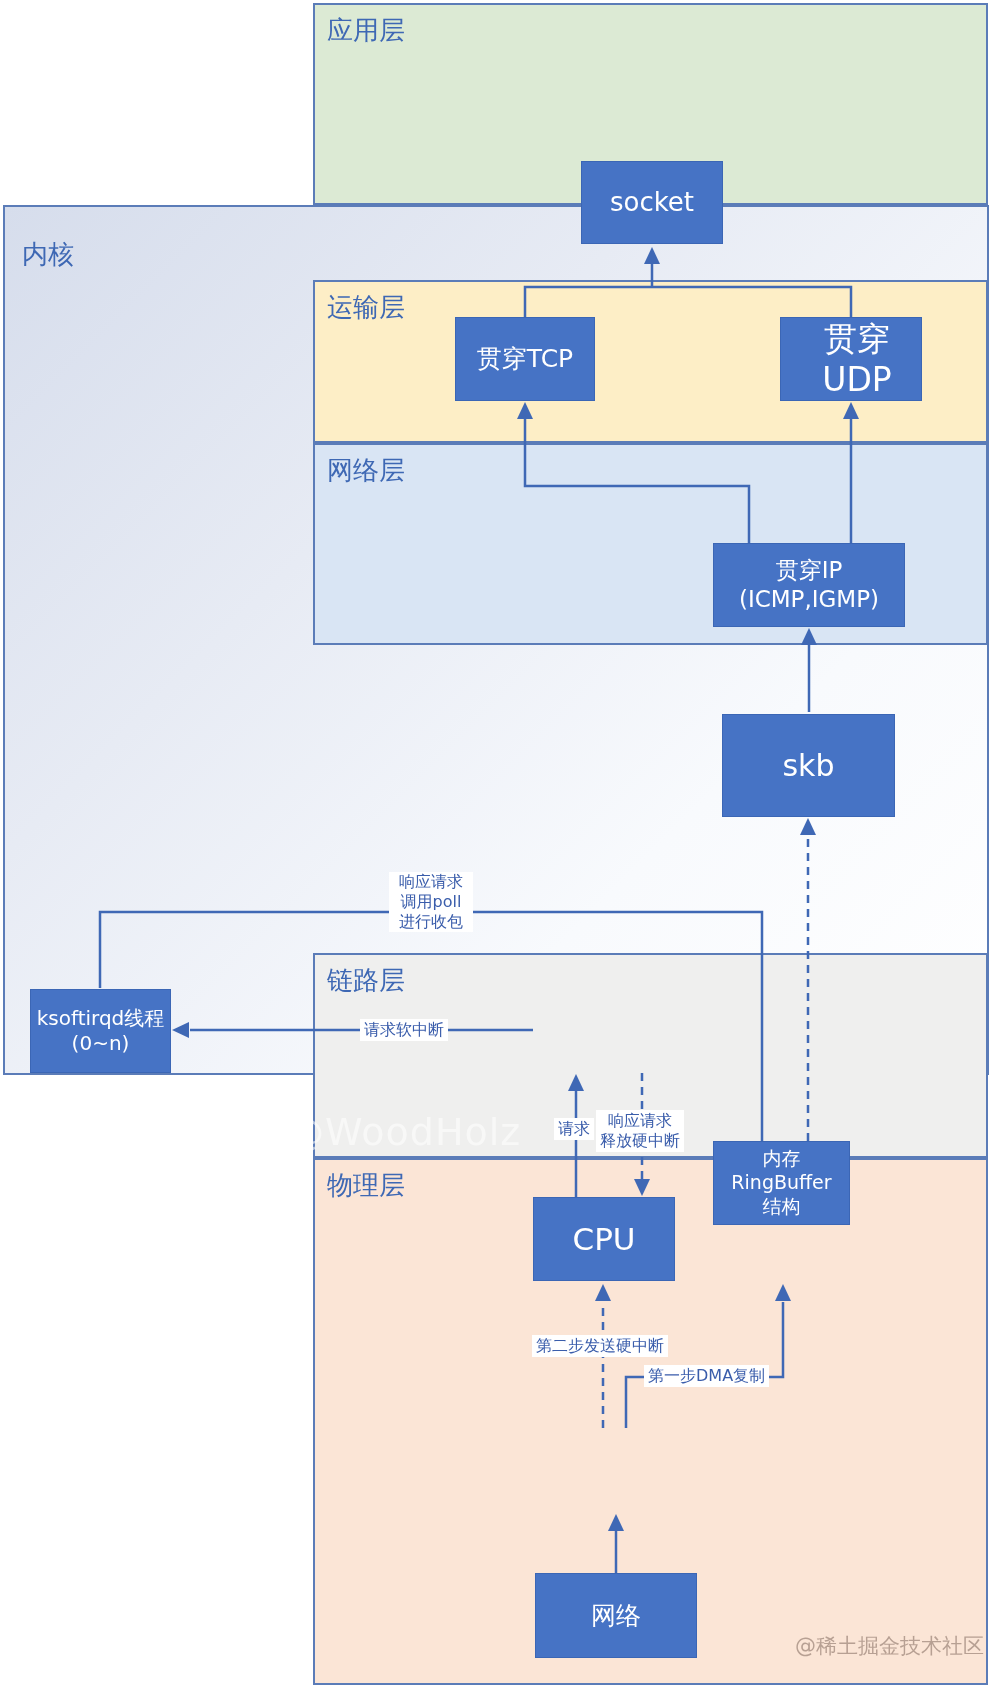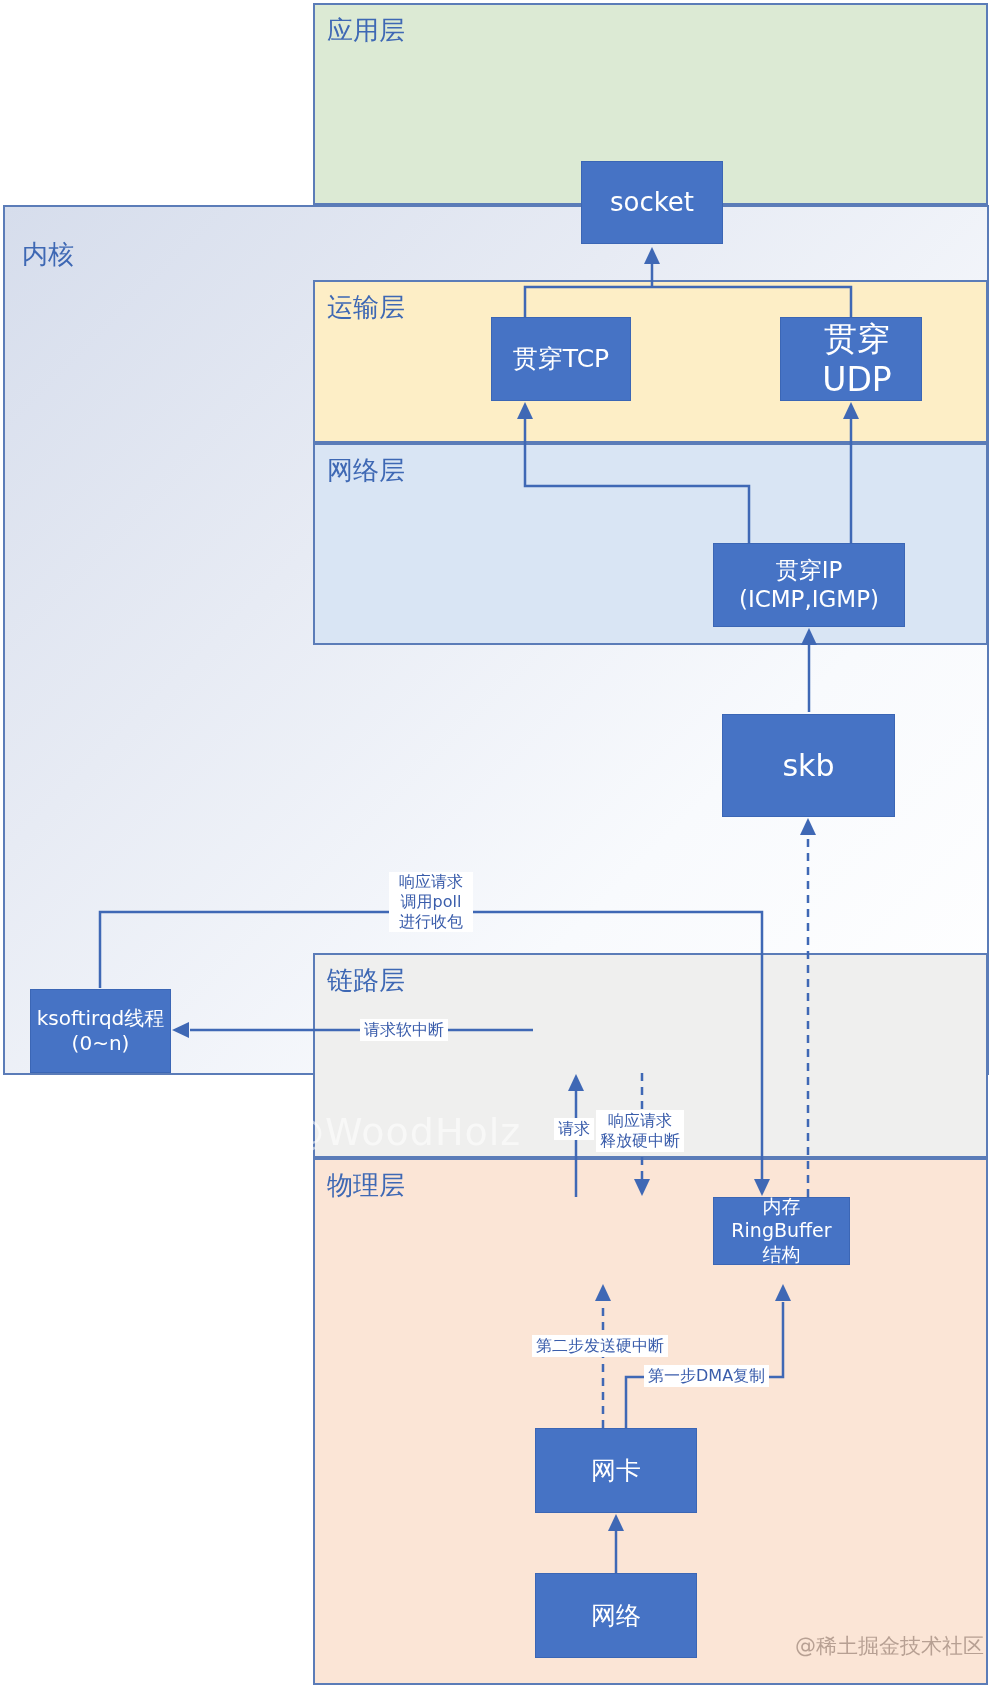--- a/index.html
+++ b/index.html
@@ -25,28 +25,28 @@
   .edge.dashed{stroke-dasharray:8 6;}
   .head{fill:#3f68b5;stroke:none;}
   
   .node{
     position:absolute;box-sizing:border-box;z-index:4;
     background:#4673c5;border:1px solid #3b66b5;color:#ffffff;
     display:flex;flex-direction:column;align-items:center;justify-content:center;
     text-align:center;line-height:1.25;
   }
   #node-socket{left:581px;top:161px;width:142px;height:83px;font-size:26px;}
-  #node-tcp{left:455px;top:317px;width:140px;height:84px;font-size:25px;margin-left:36px;}
+  #node-tcp{left:455px;top:317px;width:140px;height:84px;font-size:25px;}
   #node-udp{left:780px;top:317px;width:142px;height:84px;font-size:33px;padding-left:12px;}
   #node-ip{left:713px;top:543px;width:192px;height:84px;font-size:23px;}
   #node-skb{left:722px;top:714px;width:173px;height:103px;font-size:30px;}
   #node-ksoftirqd{left:30px;top:989px;width:141px;height:84px;font-size:20px;}
   #node-driver{left:533px;top:989px;width:140px;height:84px;font-size:21px;}
   #node-cpu{left:533px;top:1197px;width:142px;height:84px;font-size:31px;}
-  #node-ringbuffer{left:713px;top:1197px;width:137px;height:68px;font-size:19px;}
+  #node-ringbuffer{left:713px;top:1141px;width:137px;height:84px;font-size:19px;}
   #node-nic{left:535px;top:1428px;width:162px;height:85px;font-size:25px;}
   #node-net{left:535px;top:1573px;width:162px;height:85px;font-size:25px;}
   
   .edge-label{
     position:absolute;z-index:5;background:#ffffff;color:#3a5dab;
     font-size:16px;line-height:1.25;text-align:center;padding:1px 4px;white-space:nowrap;
   }
   #label-poll{left:389px;top:872px;width:84px;padding:0;}
   #label-softirq{left:360px;top:1019px;}
   #label-request{left:554px;top:1118px;}
@@ -163,26 +163,26 @@
     <span>贯穿IP</span>
     <span>(ICMP,IGMP)</span>
   </div>
   <div class="node" id="node-skb">
     <span>skb</span>
   </div>
   <div class="node" id="node-ksoftirqd">
     <span>ksoftirqd线程</span>
     <span>(0~n)</span>
   </div>
+  <div class="node" id="node-cpu">
+    <span>CPU</span>
+  </div>
   <div class="node" id="node-ringbuffer">
     <span>内存RingBuffer</span>
     <span>结构</span>
-  </div>
-  <div class="node" id="node-nic">
-    <span>网卡</span>
   </div>
   <div class="node" id="node-net">
     <span>网络</span>
   </div>
 
   <div class="edge-label" id="label-poll">
     <div>响应请求</div>
     <div>调用poll</div>
     <div>进行收包</div>
   </div>

